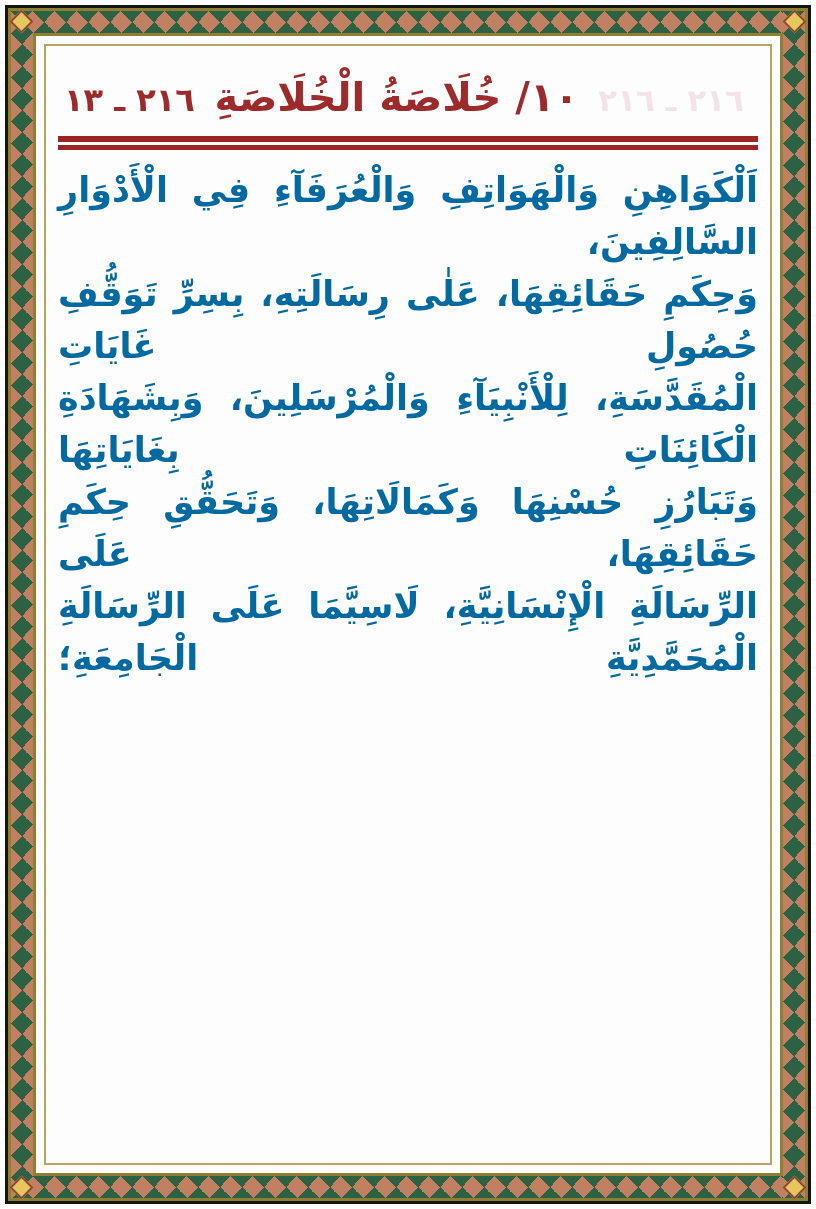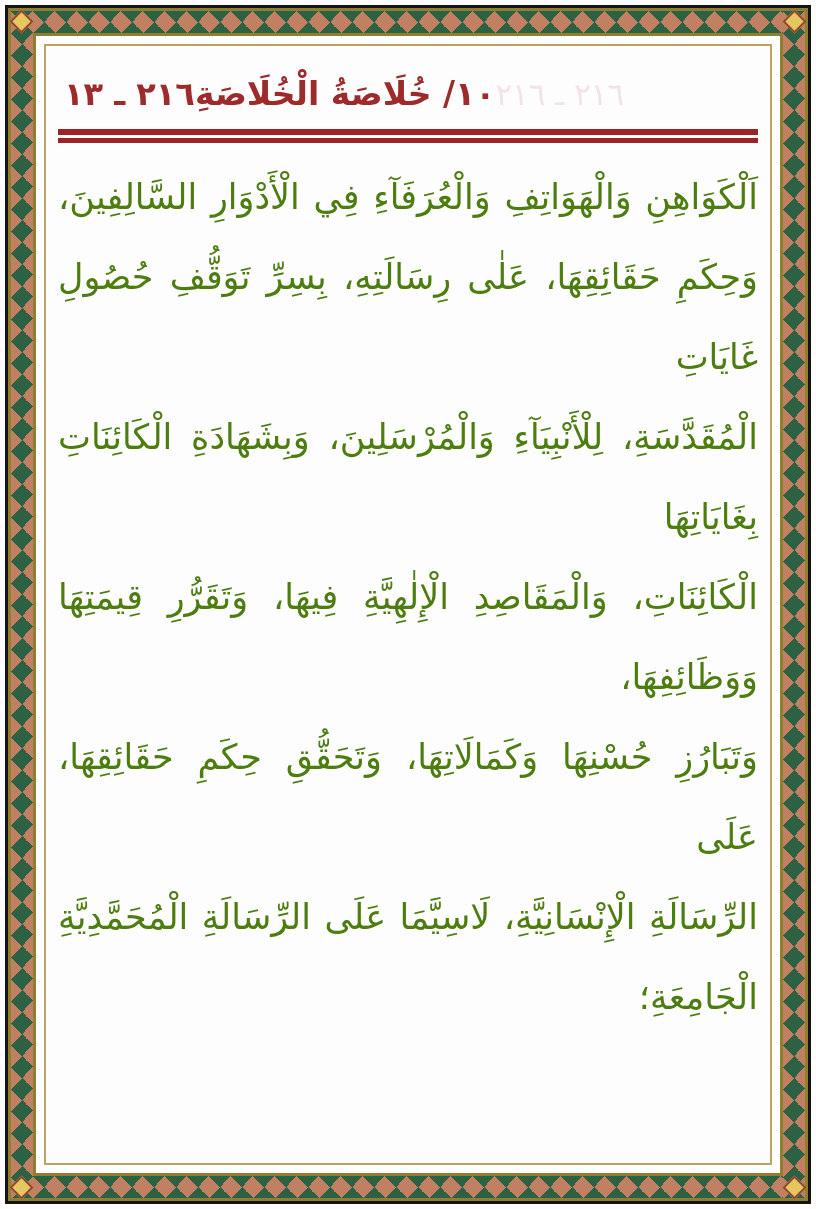--- a/index.html
+++ b/index.html
@@ -43,42 +43,42 @@
 
   
   .content {
     position: absolute; inset: 46px;
     padding: 22px 12px 0 12px;
     direction: rtl;
     box-sizing: border-box;
   }
   .hdr {
     display: flex; flex-direction: row-reverse;
-    align-items: baseline;
+    justify-content: space-between; align-items: baseline;
     margin: 6px 14px 0 6px;
   }
   .hdr .faint {
-    color: #f2e4e6; font-weight: normal; font-size: 31px; letter-spacing: 4px;
+    color: #f2e4e6; font-weight: bold; font-size: 31px; letter-spacing: 4px;
   }
   .hdr .title {
-    color: #9d2b2b; font-weight: bold; font-size: 33px;
+    color: #9d2b2b; font-weight: bold; font-size: 40px;
   }
   .hdr .pagenum {
     color: #9d2b2b; font-weight: bold; font-size: 32px; letter-spacing: 3px;
   }
   .rule {
     margin-top: 16px; height: 14px;
     background: linear-gradient(to bottom, #9d2424 0 6px, #fdfdfd 6px 9px, #9d2424 9px 14px);
   }
 
   .bodytext { margin-top: 14px; }
   .line {
     direction: rtl;
-    font-size: 35px; font-weight: normal; color: #4d7c0f;
-    line-height: 80px; white-space: normal;
+    font-size: 35px; font-weight: bold; color: #0369a1;
+    line-height: 52px; white-space: normal;
     text-align: justify; text-align-last: justify;
   }
 </style>
 </head>
 <body>
 
 <div class="page">
 
   <div class="b-black"></div>
   <div class="b-gold1"></div>
@@ -100,20 +100,19 @@
       <span class="title">١٠/ خُلَاصَةُ الْخُلَاصَةِ</span>
       <span class="faint">٢١٦ ـ ٢١٦</span>
     </div>
 
     <div class="rule"></div>
 
     <div class="bodytext">
       <div class="line">اَلْكَوَاهِنِ وَالْهَوَاتِفِ وَالْعُرَفَآءِ فِي الْأَدْوَارِ السَّالِفِينَ،</div>
       <div class="line">وَحِكَمِ حَقَائِقِهَا، عَلٰى رِسَالَتِهِ، بِسِرِّ تَوَقُّفِ حُصُولِ غَايَاتِ</div>
       <div class="line">الْمُقَدَّسَةِ، لِلْأَنْبِيَآءِ وَالْمُرْسَلِينَ، وَبِشَهَادَةِ الْكَائِنَاتِ بِغَايَاتِهَا</div>
-      <div class="line">الْكَائِنَاتِ، وَالْمَقَاصِدِ الْإِلٰهِيَّةِ فِيهَا، وَتَقَرُّرِ قِيمَتِهَا وَوَظَائِفِهَا،</div>
       <div class="line">وَتَبَارُزِ حُسْنِهَا وَكَمَالَاتِهَا، وَتَحَقُّقِ حِكَمِ حَقَائِقِهَا، عَلَى</div>
       <div class="line">الرِّسَالَةِ الْإِنْسَانِيَّةِ، لَاسِيَّمَا عَلَى الرِّسَالَةِ الْمُحَمَّدِيَّةِ الْجَامِعَةِ؛</div>
 
     </div>
 
   </div>
 </div>
 
 </body></html>

